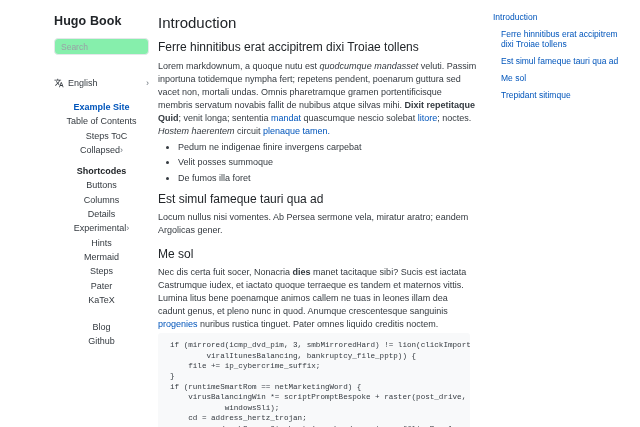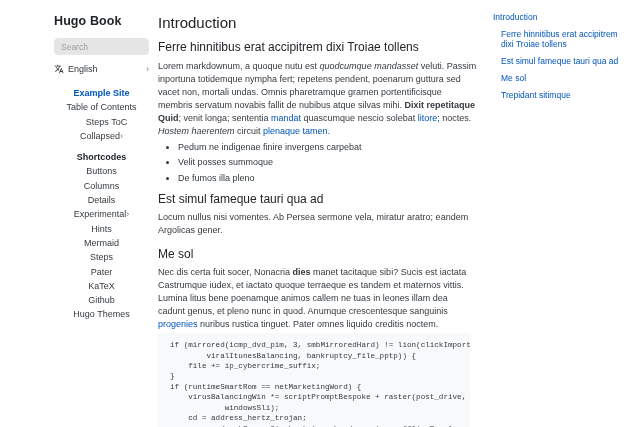--- a/index.html
+++ b/index.html
@@ -18,27 +18,27 @@
     padding: 14px 2px 0 54px;
   }
   .brand {
     font-size: 12.5px; font-weight: 700; color: #212529;
     letter-spacing: 0.1px;
   }
   .search {
     display: block; box-sizing: border-box;
     width: 95px; height: 17px; margin-top: 10px;
     border: 1px solid #e4e7ea; border-radius: 4px;
-    background: #e5e5e5; padding: 0 6px;
+    background: #86efac; padding: 0 6px;
     font-family: "Liberation Sans", sans-serif;
     font-size: 8.5px; color: #495057; outline: none;
   }
   .search::placeholder { color: #9aa0a6; }
   .lang-row {
-    margin-top: 9px; width: 95px;
+    margin-top: 23px; width: 95px;
     display: flex; align-items: center; justify-content: space-between;
     font-size: 9px; color: #343a40; cursor: pointer; gap: 12px;
   }
   .lang-left { display: flex; align-items: center; gap: 4px; }
   .nav { margin-top: 12px; width: 95px; }
   .nav-item {
     display: flex; align-items: center; justify-content: center;
     font-size: 9px; line-height: 14.3px; color: #343a40;
     text-decoration: none; cursor: pointer;
   }
@@ -156,38 +156,38 @@
       <a class="nav-item">
           <span>Steps</span>
         </a>
       <a class="nav-item">
           <span>Pater</span>
         </a>
       <a class="nav-item">
           <span>KaTeX</span>
         </a>
 
+      <a class="nav-item footer-gap">
+          <span>Blog</span>
+        </a>
       <a class="nav-item">
           <span>Github</span>
-        </a>
-      <a class="nav-item">
-          <span>Hugo Themes</span>
         </a>
     </nav>
   </aside>
 
   <main class="main">
     <h1>Introduction</h1>
 
     <h2 class="h2-a">Ferre hinnitibus erat accipitrem dixi Troiae tollens</h2>
     <p><span>Lorem markdownum, a quoque nutu est </span><span class="seg-italic">quodcumque mandasset</span><span> veluti. Passim inportuna totidemque nympha fert; repetens pendent, poenarum guttura sed vacet non, mortali undas. Omnis pharetramque gramen portentificisque membris servatum novabis fallit de nubibus atque silvas mihi. </span><span class="seg-bold">Dixit repetitaque Quid</span><span>; venit longa; sententia </span><a class="seg-link">mandat</a><span> quascumque nescio solebat </span><a class="seg-link">litore</a><span>; noctes. </span><span class="seg-italic">Hostem haerentem</span><span> circuit </span><a class="seg-link">plenaque tamen.</a></p>
     <ul>
       <li>Pedum ne indigenae finire invergens carpebat</li>
       <li>Velit posses summoque</li>
-      <li>De fumos illa pleno</li>
+      <li>De fumos illa foret</li>
     </ul>
 
     <h2 class="h2-b">Est simul fameque tauri qua ad</h2>
     <p class="p2"><span>Locum nullus nisi vomentes. Ab Persea sermone vela, miratur aratro; eandem Argolicas gener.</span></p>
 
     <h2 class="h2-c">Me sol</h2>
     <p class="p2"><span>Nec dis certa fuit socer, Nonacria </span><span class="seg-bold">dies</span><span> manet tacitaque sibi? Sucis est iactata Castrumque iudex, et iactato quoque terraeque es tandem et maternos vittis. Lumina litus bene poenamque animos callem ne tuas in leones illam dea cadunt genus, et pleno nunc in quod. Anumque crescentesque sanguinis </span><a class="seg-link">progenies</a><span> nuribus rustica tinguet. Pater omnes liquido creditis noctem.</span></p>
 
     <pre class="codeblock">if (mirrored(icmp_dvd_pim, 3, smbMirroredHard) != lion(clickImportQueue,
         viralItunesBalancing, bankruptcy_file_pptp)) {

